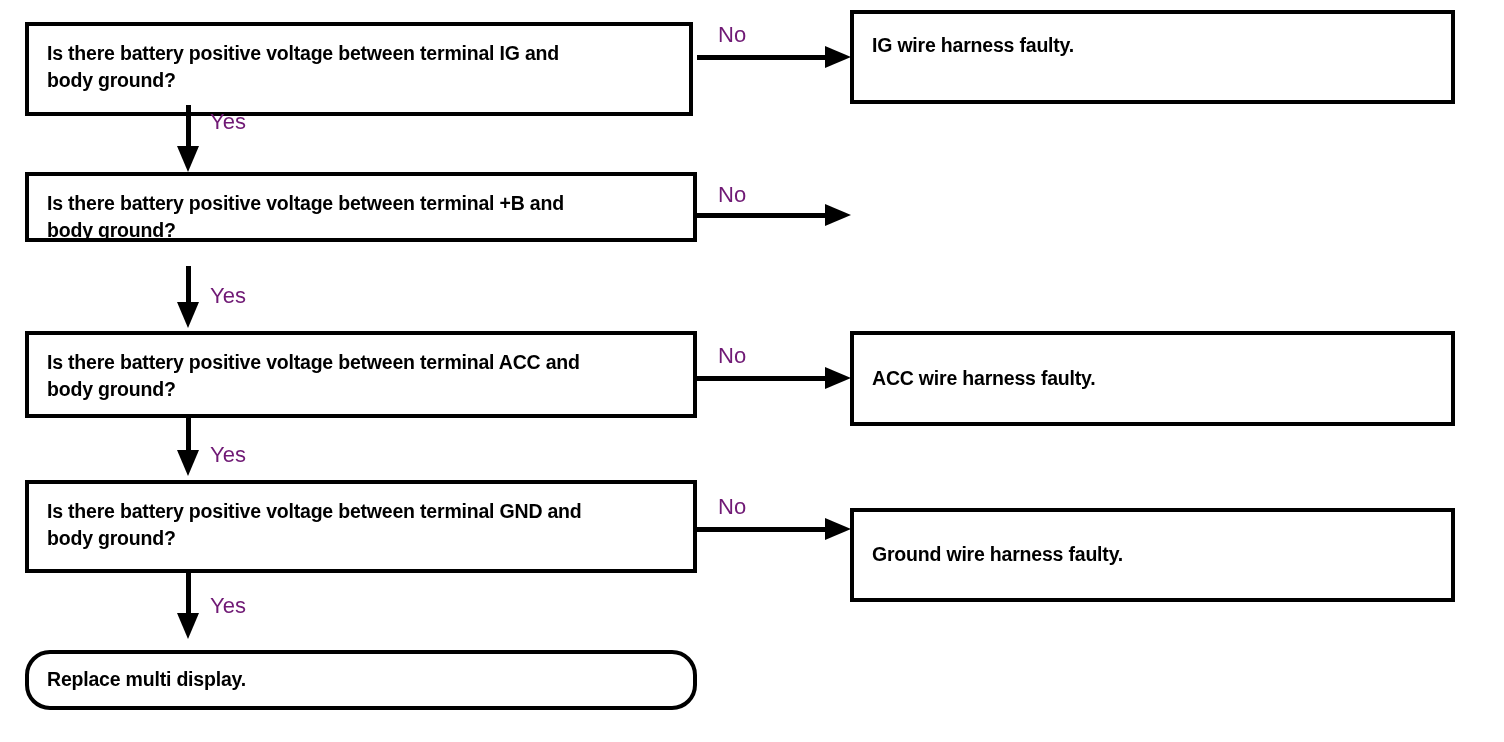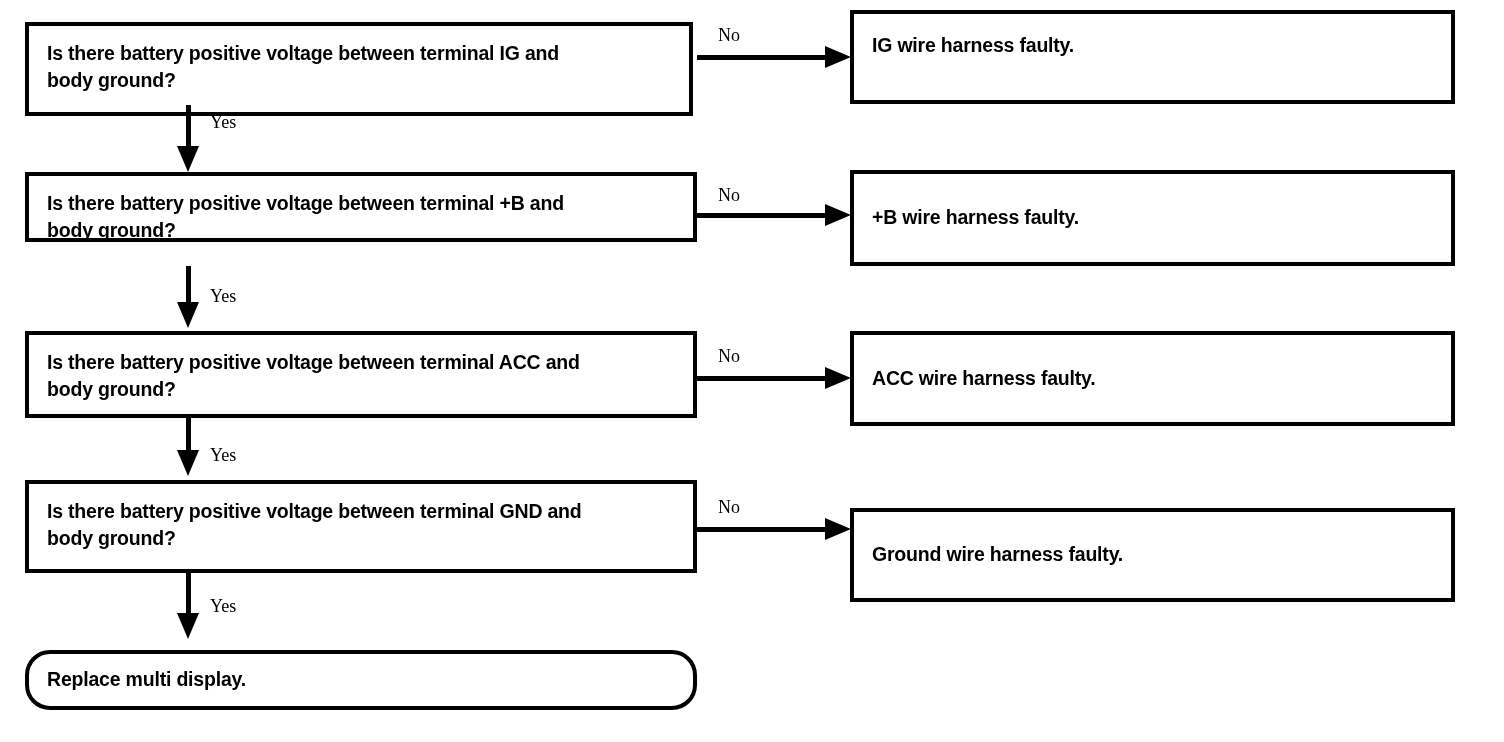--- a/index.html
+++ b/index.html
@@ -70,26 +70,25 @@
   .h-arrow {
     position: absolute;
     width: 0;
     height: 0;
     border-top: 11px solid transparent;
     border-bottom: 11px solid transparent;
     border-left: 26px solid #000000;
   }
   .branch-label {
     position: absolute;
-    font-size: 18px;
+    font-size: 22px;
     font-weight: 400;
     line-height: 24px;
-    color: #000000;
+    color: #701a75;
     letter-spacing: 0px;
-    font-family: Liberation Serif, serif;
   }
 </style>
 </head>
 <body>
 
 <div id="canvas">
 
   <div class="node-box" style="left:25px; top:22px; width:668px; height:94px;">
     <div class="node-text two-line">Is there battery positive voltage between terminal IG and
 body ground?</div>
@@ -105,23 +104,20 @@
 
   <div class="v-line" style="left:186px; top:105px; width:5px; height:45px;"></div>
   <div class="v-arrow" style="left:177px; top:146px;"></div>
   <div class="branch-label" style="left:210px; top:110px;">Yes</div>
 
   <div class="node-box" style="left:25px; top:172px; width:672px; height:70px;">
     <div class="node-text two-line">Is there battery positive voltage between terminal +B and
 body ground?</div>
   </div>
 
-  <div class="node-box" style="left:850px; top:170px; width:605px; height:96px;">
-    <div class="node-text one-line">+B wire harness faulty.</div>
-  </div>
 
   <div class="h-line" style="left:697px; top:213px; width:132px;"></div>
   <div class="h-arrow" style="left:825px; top:204px;"></div>
   <div class="branch-label" style="left:718px; top:183px;">No</div>
 
   <div class="v-line" style="left:186px; top:266px; width:5px; height:40px;"></div>
   <div class="v-arrow" style="left:177px; top:302px;"></div>
   <div class="branch-label" style="left:210px; top:284px;">Yes</div>
 
   <div class="node-box" style="left:25px; top:331px; width:672px; height:87px;">

